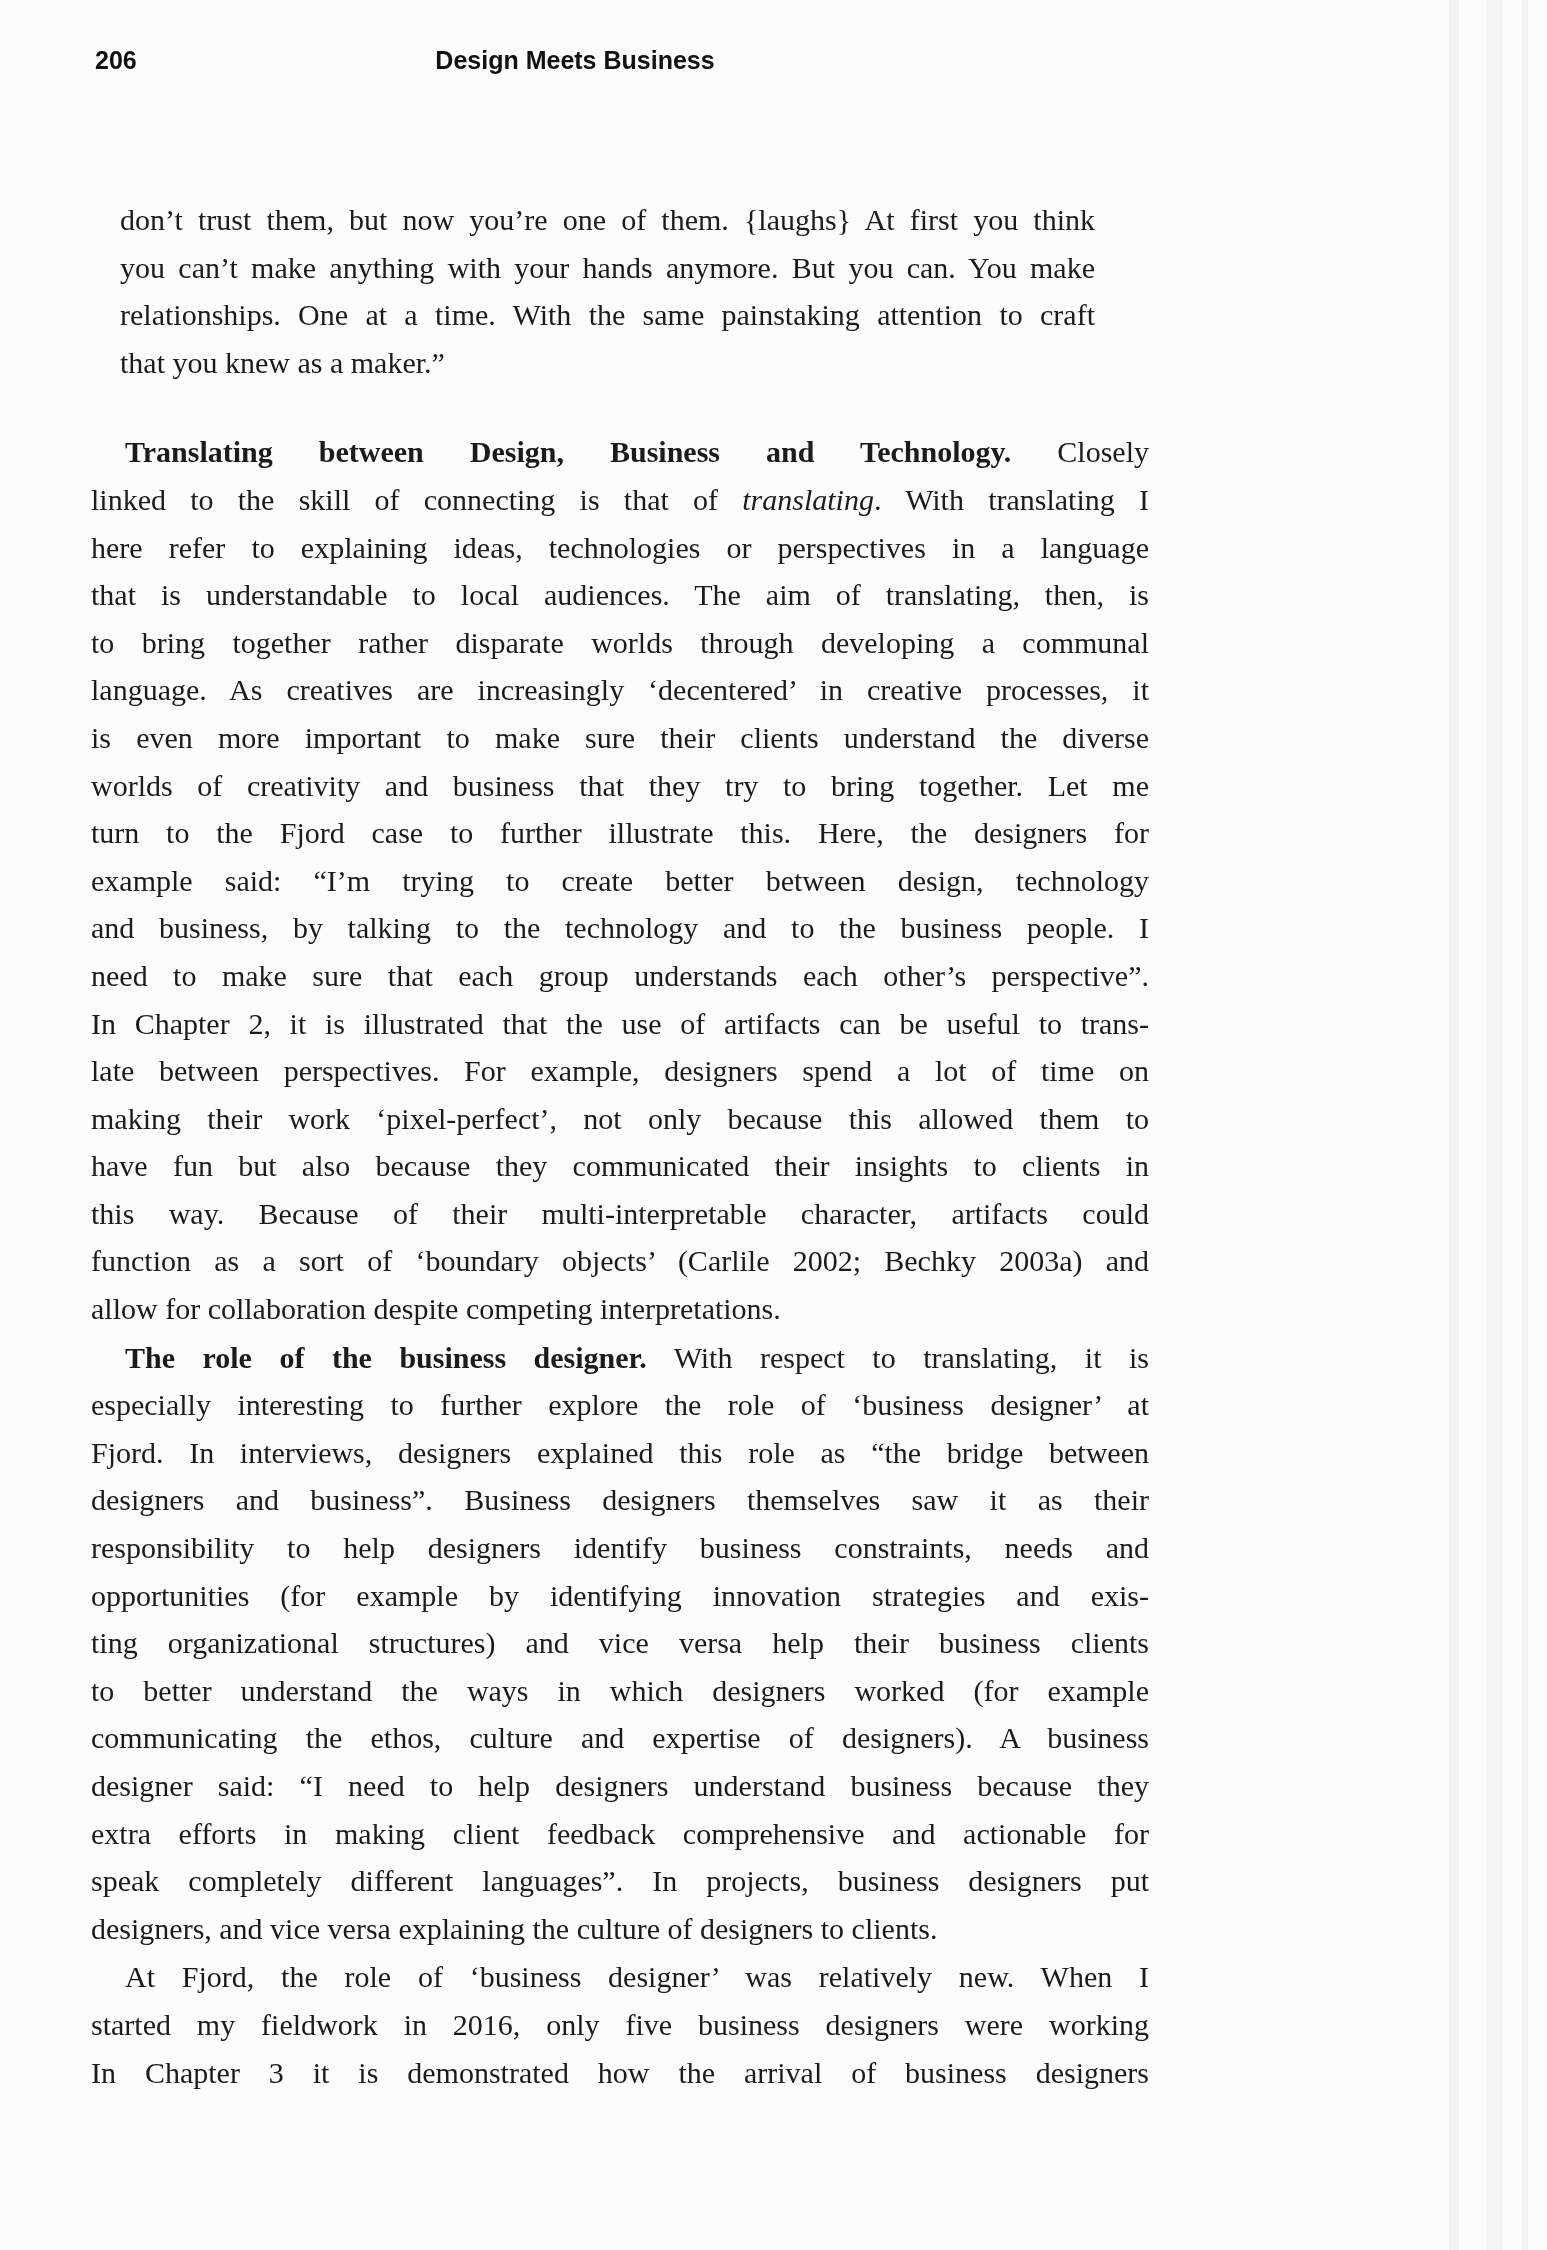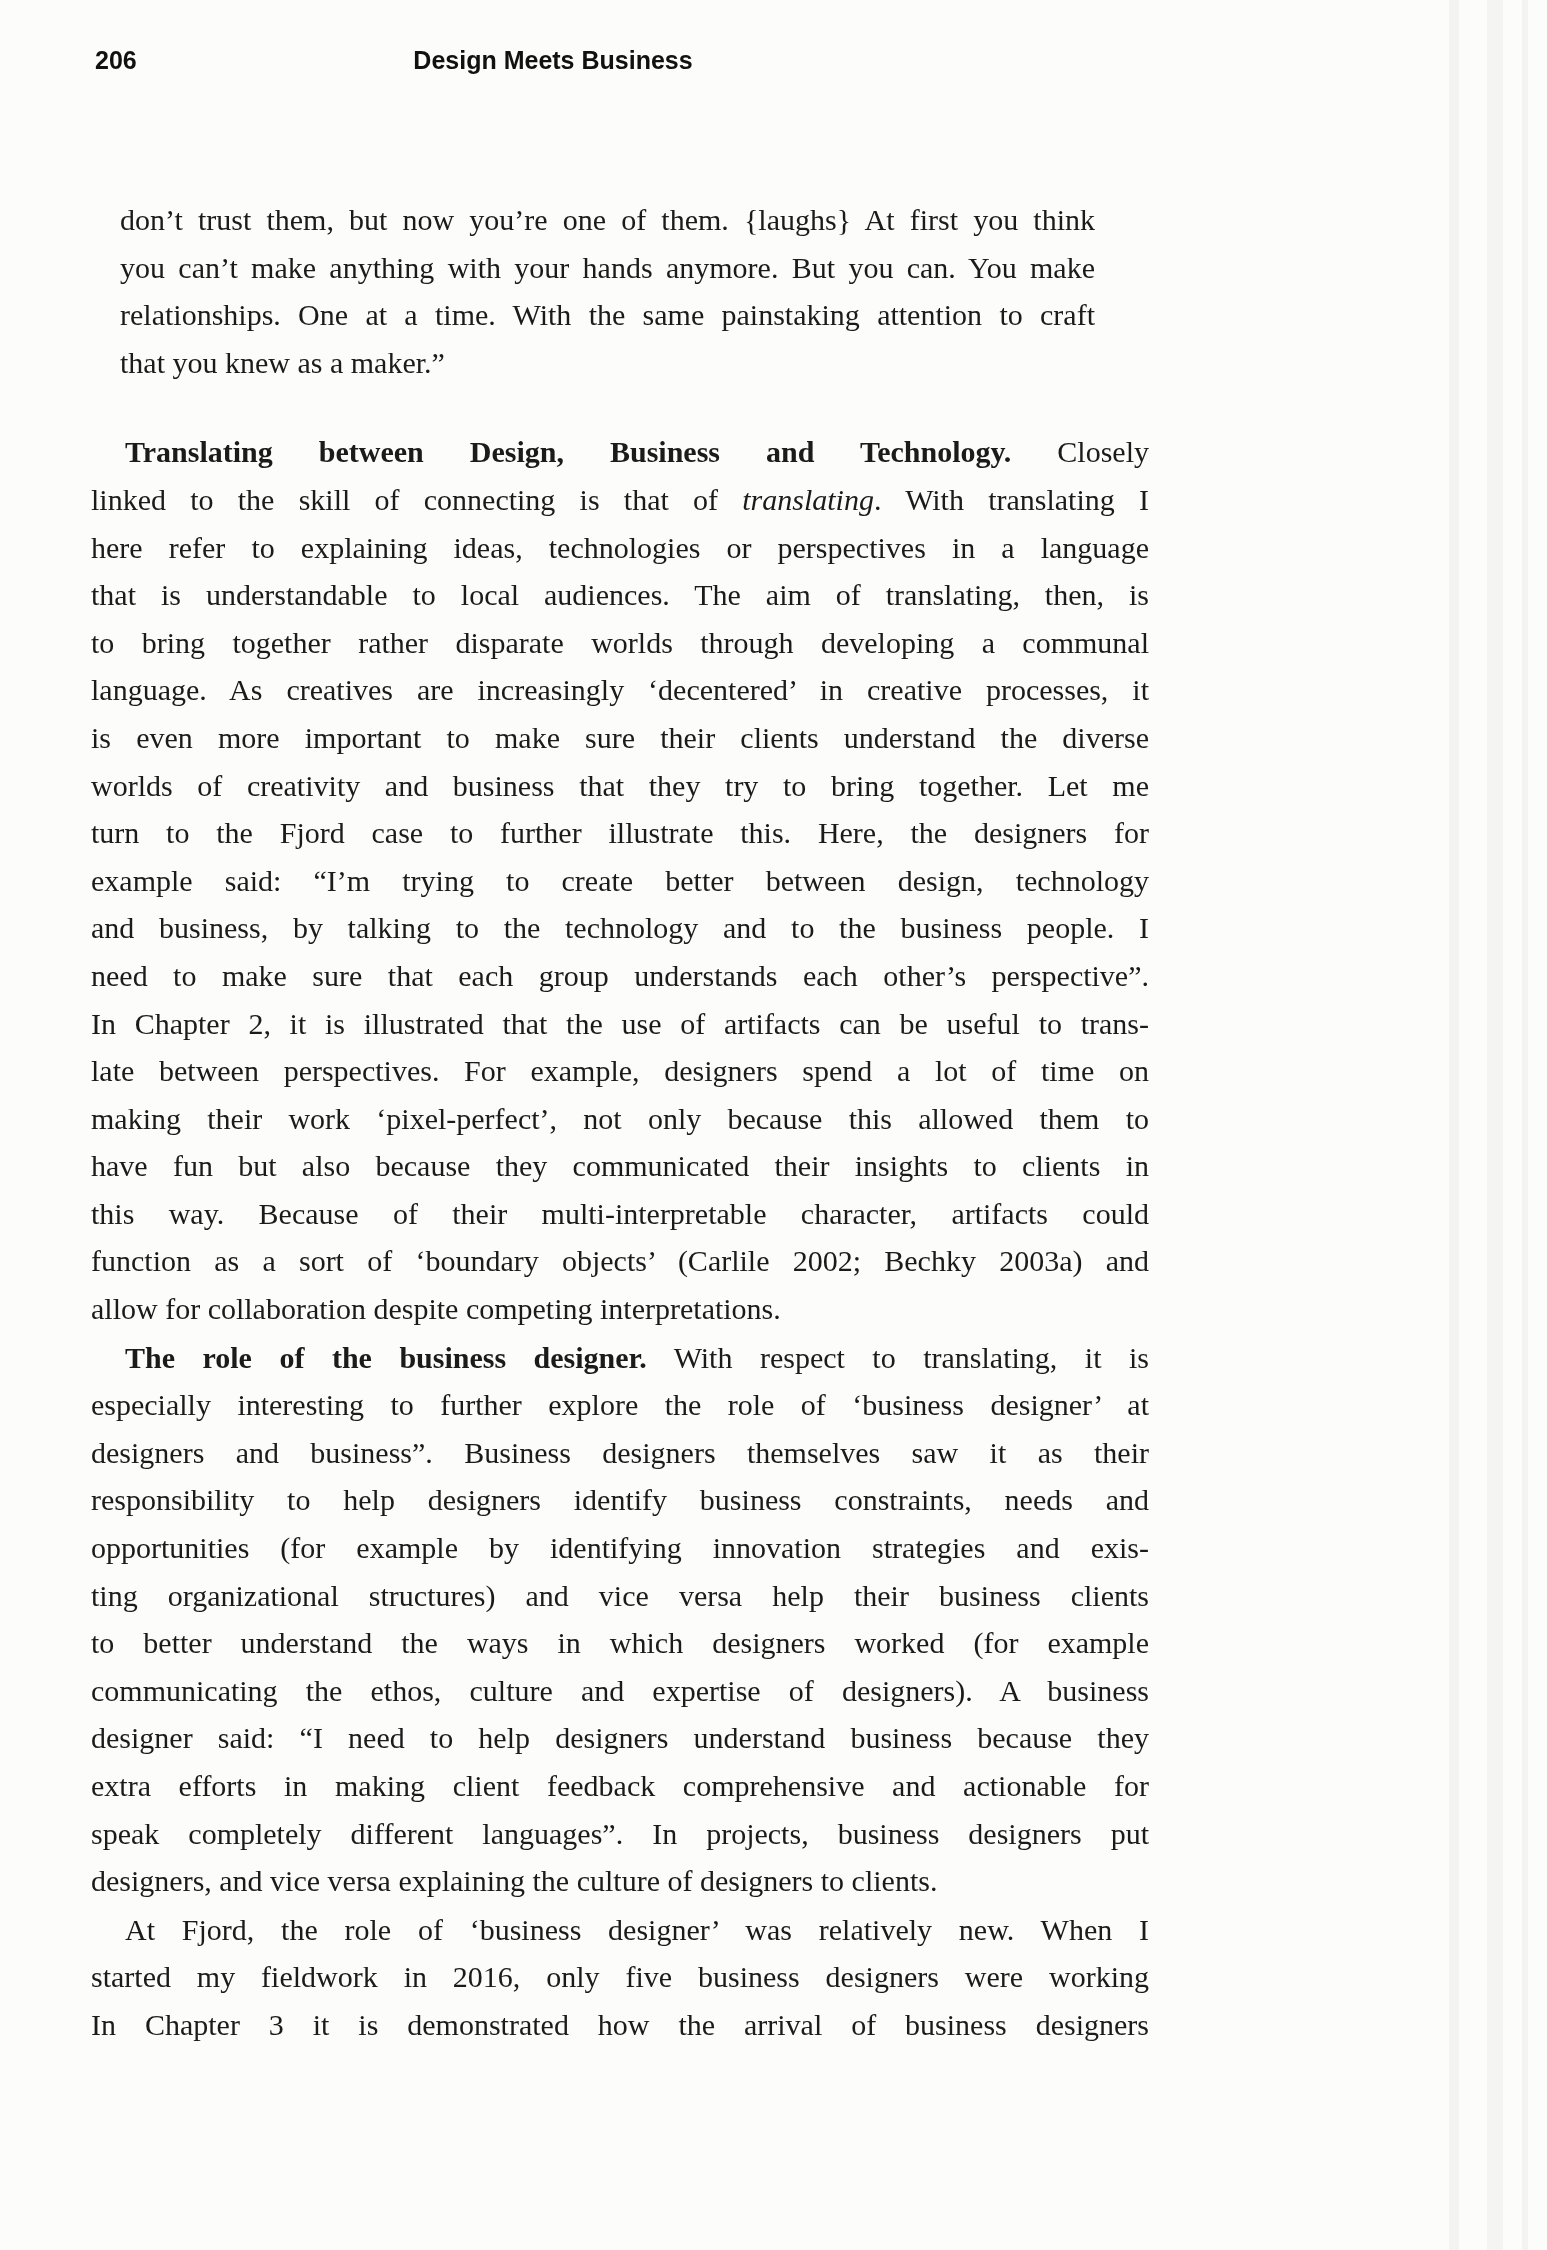--- a/index.html
+++ b/index.html
@@ -11,21 +11,21 @@
     color:#1b1b1b;
     overflow:hidden;
   }
   
   .runhead {
     position:absolute; top:46px; left:0; width:1547px; height:32px;
     font-family:"Liberation Sans","DejaVu Sans",sans-serif;
     font-weight:bold; font-size:25px; color:#111;padding-left:31px;
   }
   .pagenum { position:absolute; left:95px; top:0; }
-  .runtitle { position:absolute; left:553px; top:0; transform:translateX(-50%); white-space:nowrap; }
+  .runtitle { position:absolute; left:575px; top:0; transform:translateX(-50%); white-space:nowrap; }
 
   
   .text-column {
     position:absolute; left:90px; top:196px; width:1060px;
     font-size:30px; line-height:47.6px;
   }
   .block { margin:1px; }
   .block.quote { margin:0 55px 42px 30px; }
   .line {
     text-align:justify;
@@ -80,20 +80,21 @@
       <div class="line"><span>late between perspectives. For example, designers spend a lot of time on</span></div>
       <div class="line"><span>making their work ‘pixel-perfect’, not only because this allowed them to</span></div>
       <div class="line"><span>have fun but also because they communicated their insights to clients in</span></div>
       <div class="line"><span>this way. Because of their multi-interpretable character, artifacts could</span></div>
       <div class="line"><span>function as a sort of ‘boundary objects’ (Carlile 2002; Bechky 2003a) and</span></div>
       <div class="line last"><span>allow for collaboration despite competing interpretations.</span></div>
     </div>
     <div class="block paragraph">
       <div class="line indent"><b>The role of the business designer.</b><span> With respect to translating, it is</span></div>
       <div class="line"><span>especially interesting to further explore the role of ‘business designer’ at</span></div>
+      <div class="line"><span>Fjord. In interviews, designers explained this role as “the bridge between</span></div>
       <div class="line"><span>designers and business”.  Business designers themselves saw it as their</span></div>
       <div class="line"><span>responsibility to help designers identify business constraints, needs and</span></div>
       <div class="line"><span>opportunities (for example by identifying innovation strategies and exis-</span></div>
       <div class="line"><span>ting organizational structures) and vice versa help their business clients</span></div>
       <div class="line"><span>to better understand the ways in which designers worked (for example</span></div>
       <div class="line"><span>communicating the ethos, culture and expertise of designers). A business</span></div>
       <div class="line"><span>designer said: “I need to help designers understand business because they</span></div>
       <div class="line"><span>extra efforts in making client feedback comprehensive and actionable for</span></div>
       <div class="line"><span>speak completely different languages”. In projects, business designers put</span></div>
       <div class="line last"><span>designers, and vice versa explaining the culture of designers to clients.</span></div>

